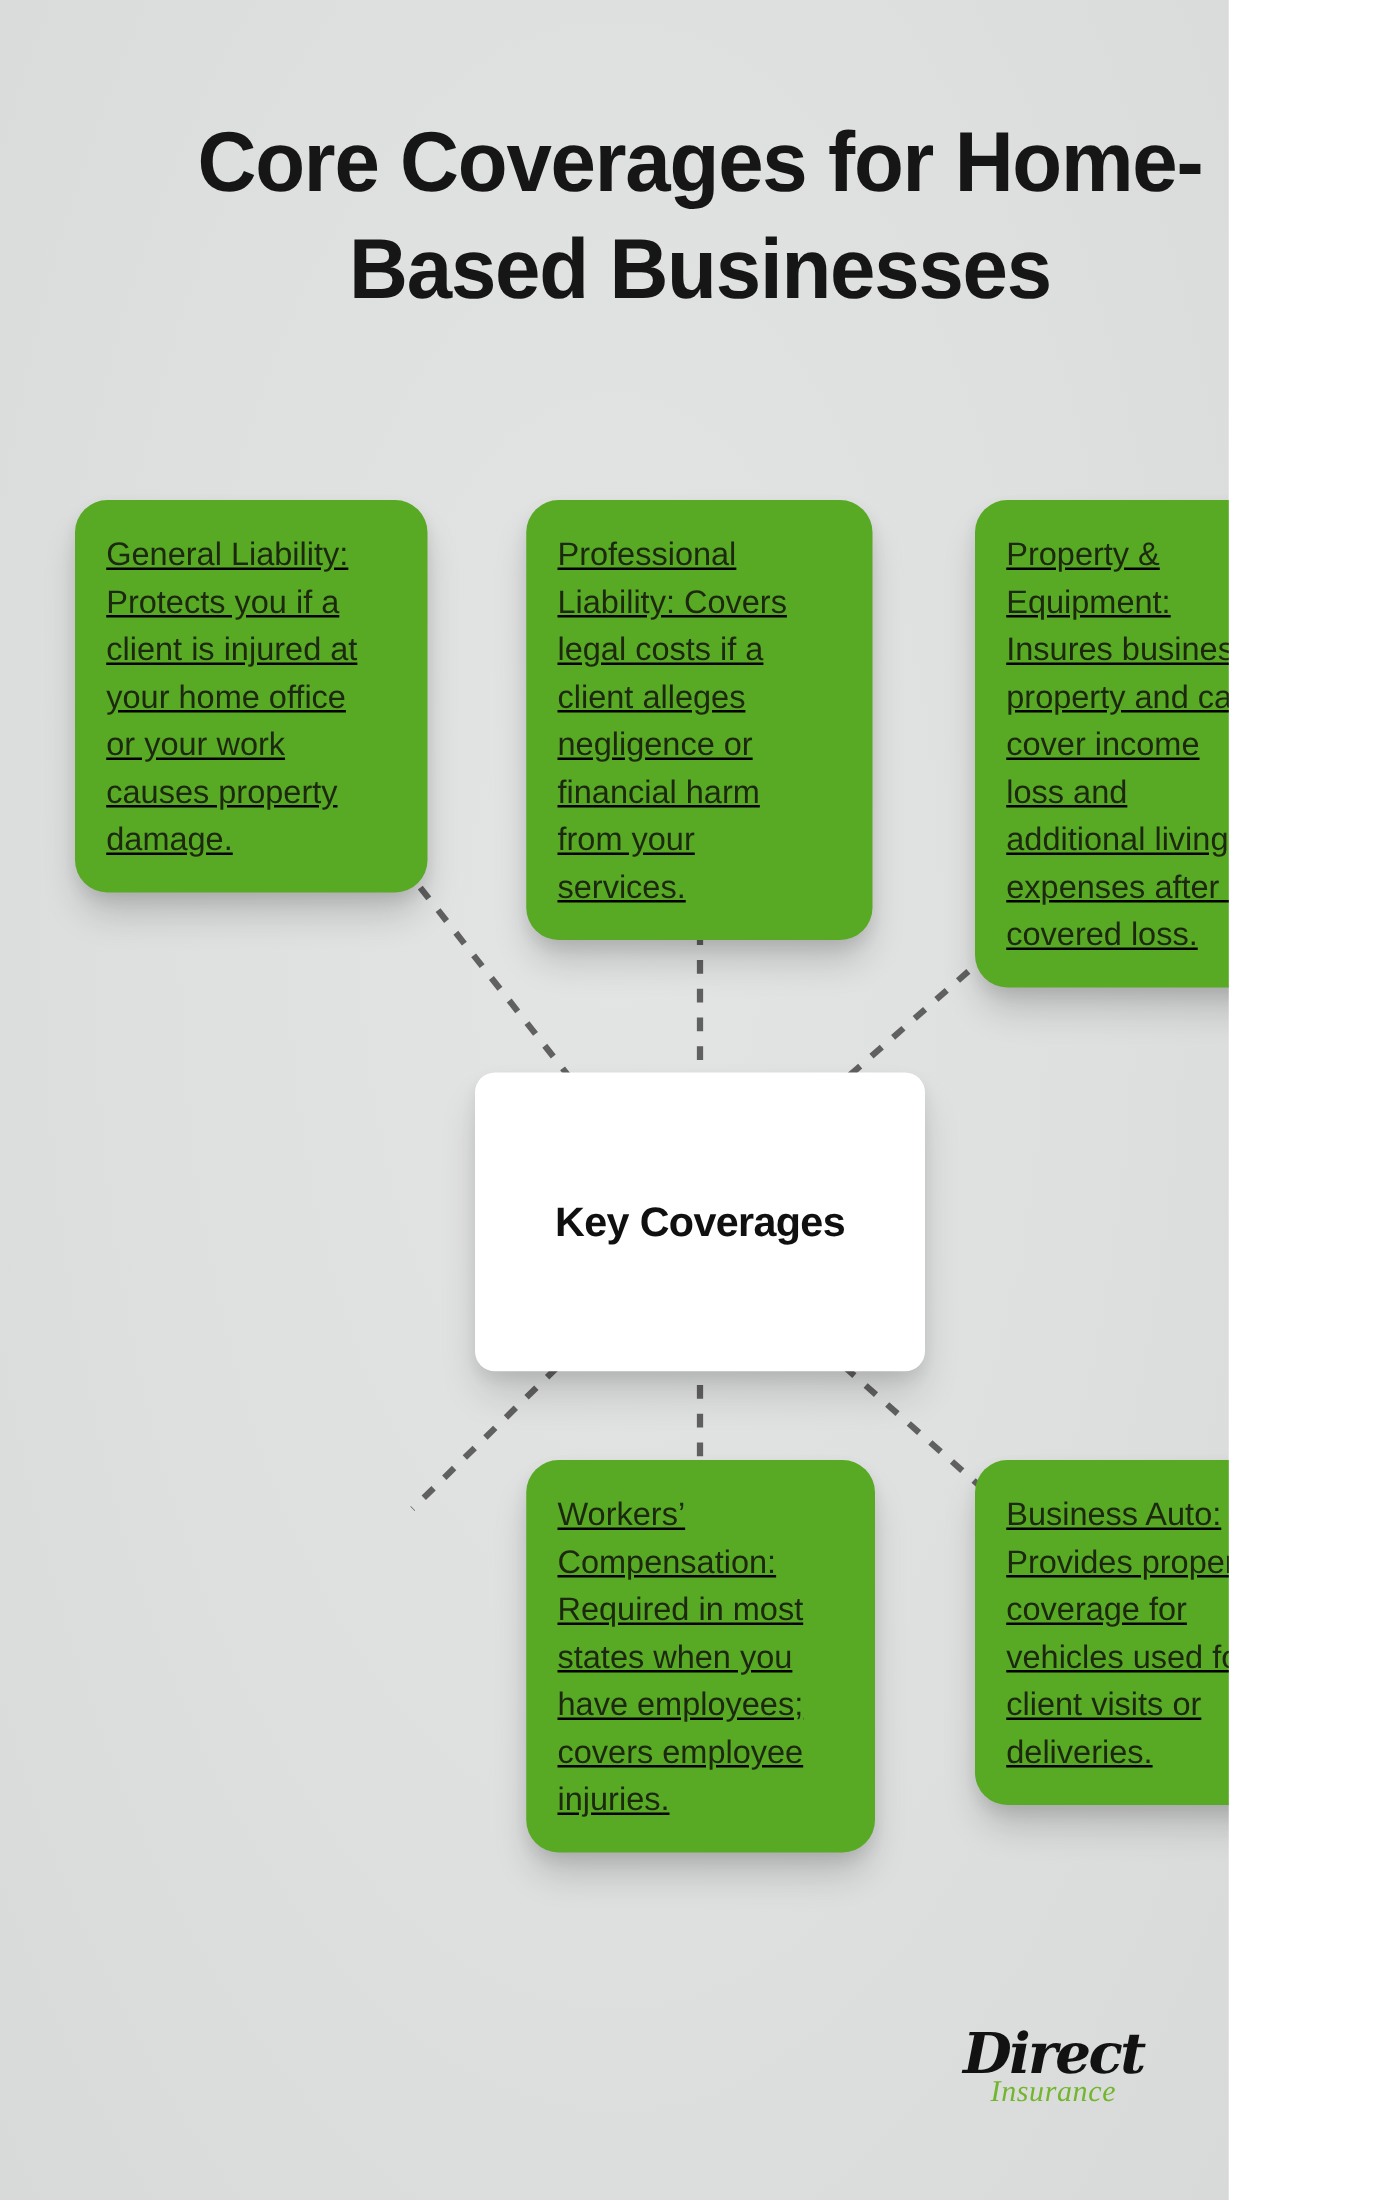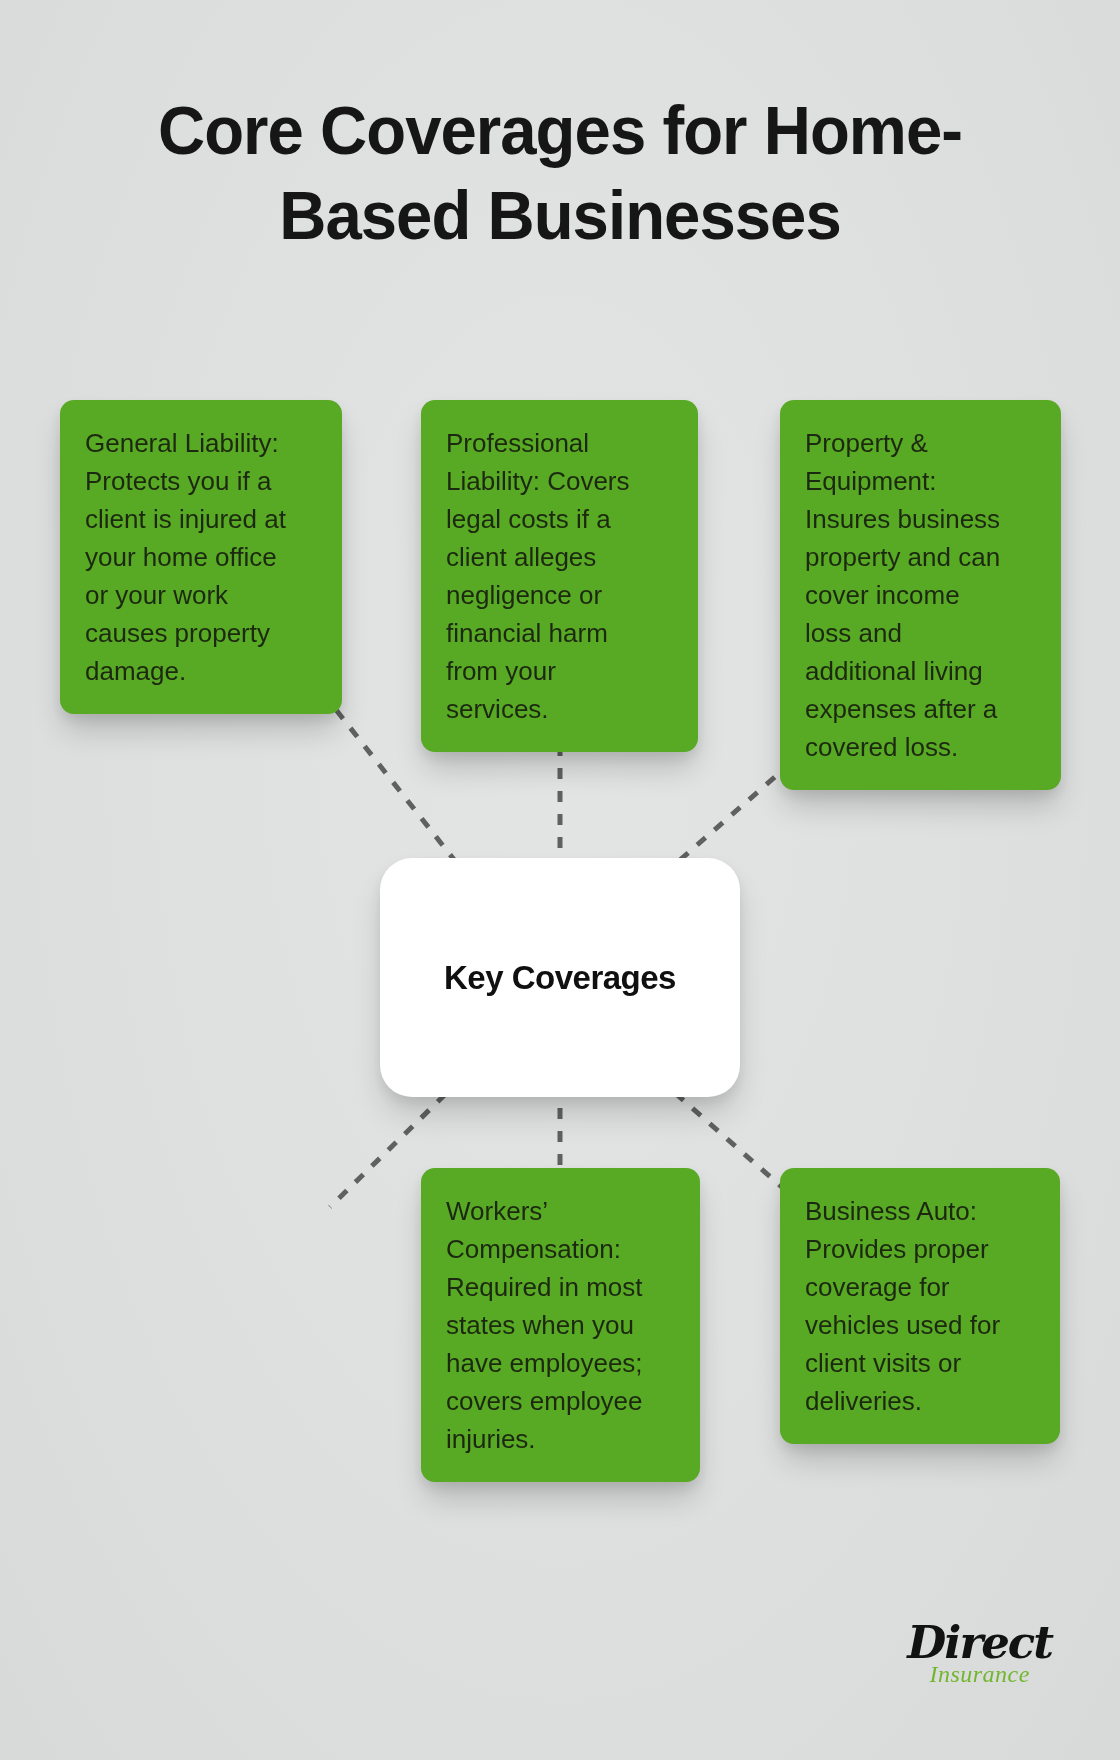--- a/index.html
+++ b/index.html
@@ -1,54 +1,56 @@
 <!DOCTYPE html>
 <html><head>
 <meta charset="utf-8">
 <style>
   html,body{margin:0;padding:0;}
   body{font-family:"Liberation Sans",sans-serif;}
   .canvas{
     position:relative;
-    width:1120px;height:1760px;
+    width:956px;height:1760px;
     background:radial-gradient(ellipse at 50% 42%, #e3e4e4 0%, #dedfdf 55%, #d8d9d9 100%);
     overflow:hidden;
+    padding-left:27px;
   }
   .page-title{
     position:absolute;top:88px;left:0;width:1120px;
     margin:0;
     text-align:center;
     font-size:68px;line-height:85px;font-weight:bold;
     letter-spacing:-1px;
     transform:scaleX(0.96);
     color:#161616;
     white-space:pre-line;
   }
   .connectors{position:absolute;top:0;left:0;z-index:1;}
   .connectors line{stroke:#606060;stroke-width:5;stroke-dasharray:11 12;}
   .card{
     position:absolute;
     z-index:2;
     background:#58a924;
-    border-radius:14px;
+    border-radius:26px;
     box-shadow:0 20px 30px -4px rgba(0,0,0,0.18), 0 6px 12px rgba(0,0,0,0.08);
     box-sizing:border-box;
     padding:24px 22px 24px 25px;
+    text-decoration:underline;
   }
   .card p{
     margin:0;
     font-size:26px;line-height:38px;
     color:#1c2910;
     white-space:pre-line;
   }
   .center-card{
     position:absolute;left:380px;top:858px;width:360px;height:239px;
     z-index:2;
     background:#ffffff;
-    border-radius:32px;
+    border-radius:16px;
     box-shadow:0 20px 32px -4px rgba(0,0,0,0.16), 0 6px 12px rgba(0,0,0,0.07);
     display:flex;align-items:center;justify-content:center;
   }
   .center-card span{
     font-size:33px;font-weight:bold;color:#101010;letter-spacing:-0.5px;
   }
   .logo{
     position:absolute;top:1620px;right:68px;
     z-index:2;
     text-align:center;

